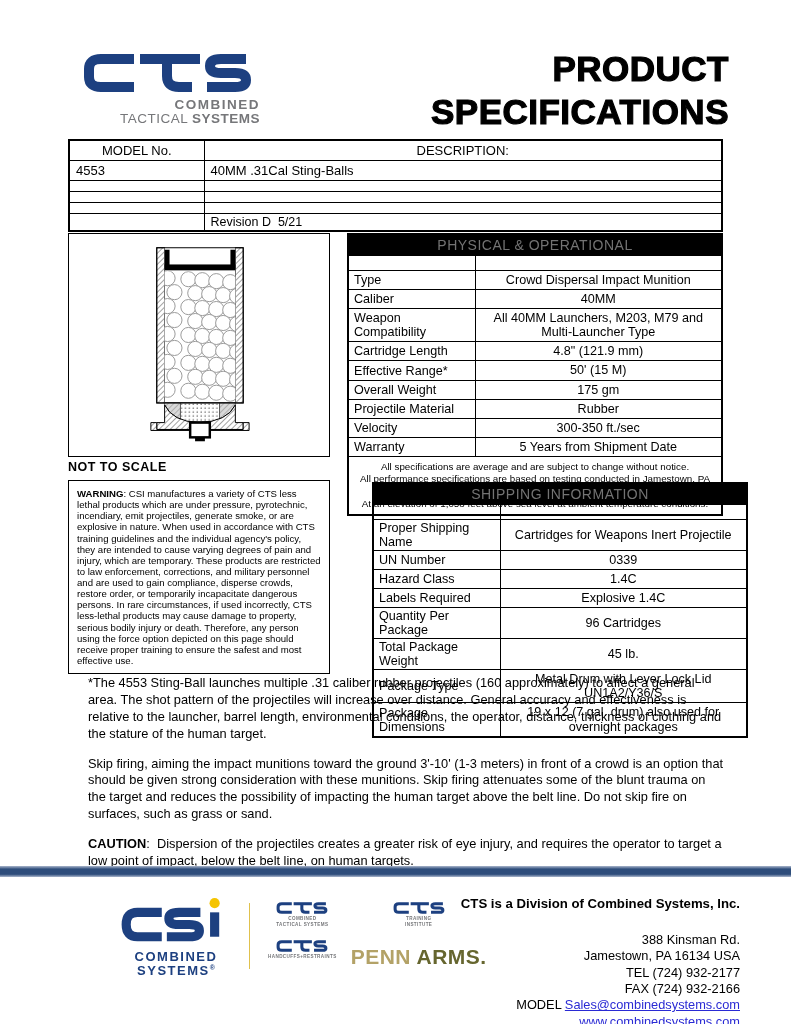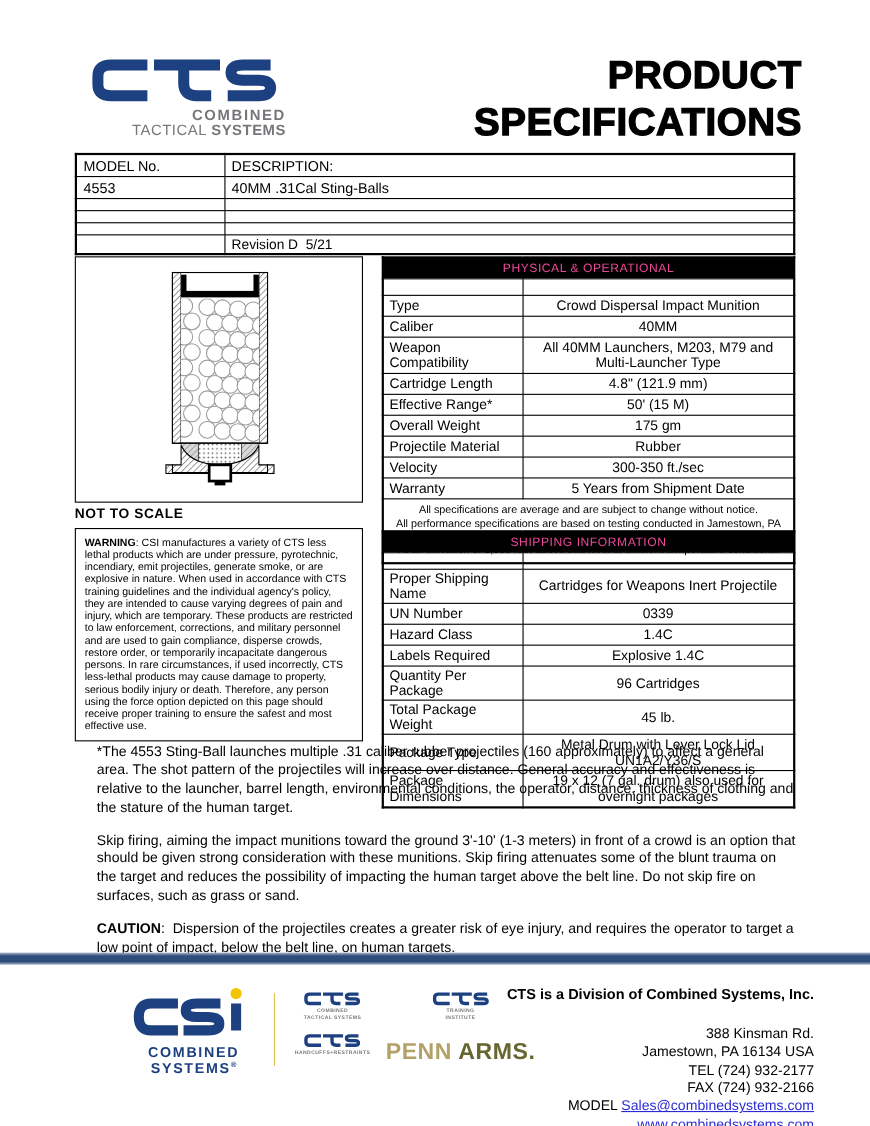--- a/index.html
+++ b/index.html
@@ -21,21 +21,21 @@
     font-size:35px; font-weight:bold; letter-spacing:0.5px; line-height:1.22;
     -webkit-text-stroke:1.2px #000;
   }
   
   .model-table {
     position:absolute; left:68px; top:139px; width:655px;
     border-collapse:collapse; font-size:13px;
   }
   .model-table td { border:1px solid #000; padding:1px 6px; vertical-align:middle; }
   .model-table { border:2px solid #000; }
-  .model-table .r-head td { height:20px; }
+  .model-table .r-head td { height:20px;text-align:center; }
   .model-table .r-data td { height:20px; }
   .model-table .r-empty td { height:11px; }
   .model-table .r-rev td { height:15px; font-size:12.5px; }
   .model-table .col1 { width:135px; }
   .rev-cell { white-space:pre-wrap; }
   
   .diagram-box {
     position:absolute; left:68px; top:233px; width:262px; height:224px;
     border:1px solid #000; background:#fff;
   }
@@ -48,23 +48,23 @@
     border:1px solid #000; padding:7px 8px;
     font-size:9.6px; line-height:1.16; text-align:left;
   }
   .warning-box b { font-weight:bold; }
   
   .spec-table {
     position:absolute; left:347px; width:376px;
     border-collapse:collapse; font-size:12.6px; border:2px solid #000;
   }
   .spec-table.physical { top:233px; }
-  .spec-table.shipping { top:482px; }
+  .spec-table.shipping { top:482px;margin-left:25px; }
   .spec-table th.bar {
-    background:#000; color:#ec4899; font-weight:normal; font-size:11px;
+    background:#000; color:#737373; font-weight:normal; font-size:14px;
     letter-spacing:0.5px; padding:2px; height:19px; border:1px solid #000;
   }
   .spec-table td { border:1px solid #000; padding:1px 5px; }
   .spec-table .spacer td { height:15px; }
   .spec-table td.label { text-align:left; width:127px; }
   .spec-table td.value { text-align:center; line-height:1.12; padding:2px 8px; }
   .spec-table td.note-cell { padding:4px 4px; }
   .note-lines div {
     text-align:center; font-size:9.8px; line-height:1.25;
   }

